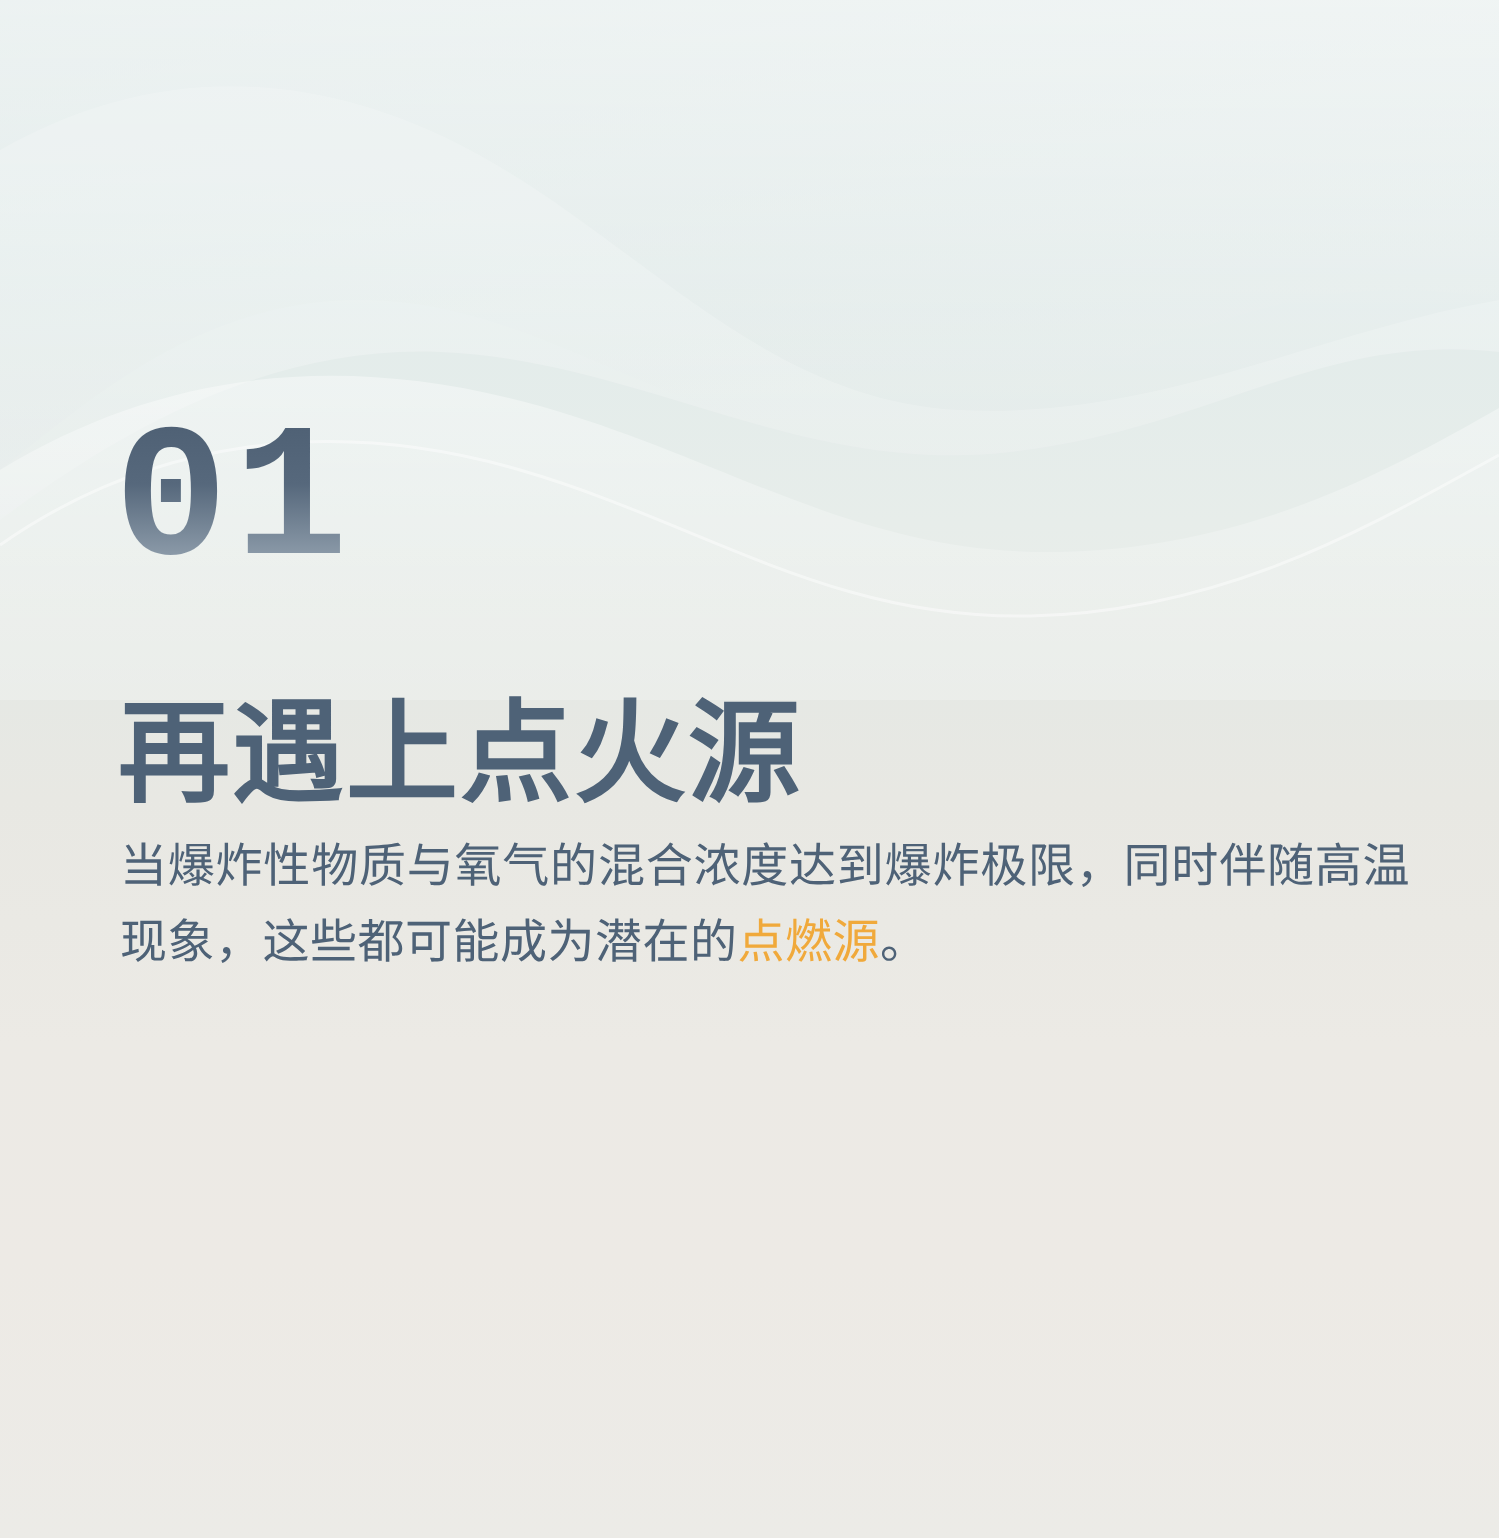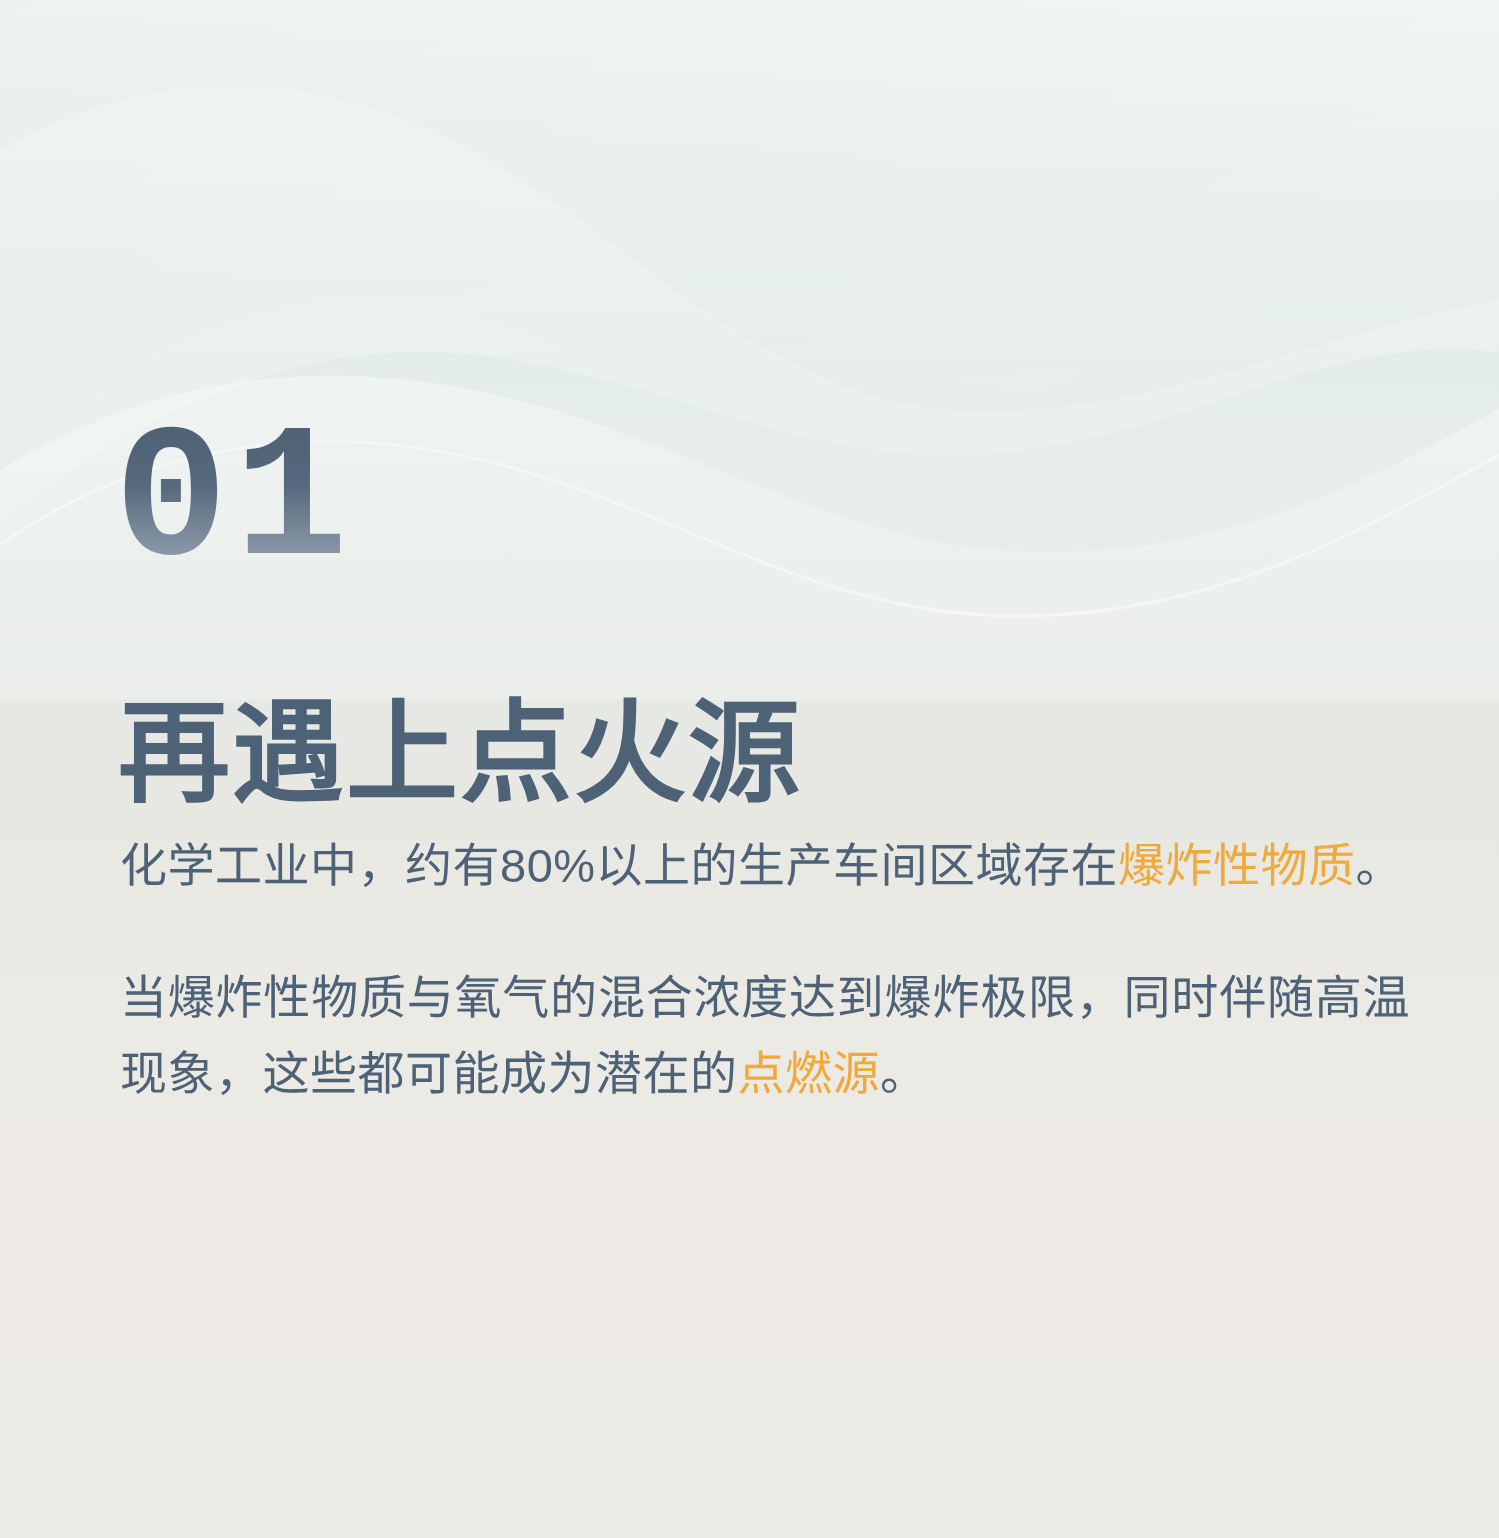--- a/index.html
+++ b/index.html
@@ -137,23 +137,20 @@
   </svg>
 
   <div class="content">
 
     <div class="numeral">01</div>
 
     <h1 class="headline">再遇上点火源</h1>
 
     <div class="body">
 
-      <p class="para">
-        <span>化学工业中，约有80%以上的生产车间区域存在</span><span class="hl">爆炸性物质</span><span>。</span>
-      </p>
 
       <p class="para">
         <span>当爆炸性物质与氧气的混合浓度达到爆炸极限，同时伴随高温现象，这些都可能成为潜在的</span><span class="hl">点燃源</span><span>。</span>
       </p>
 
 
     </div>
   </div>
 </div>
 

